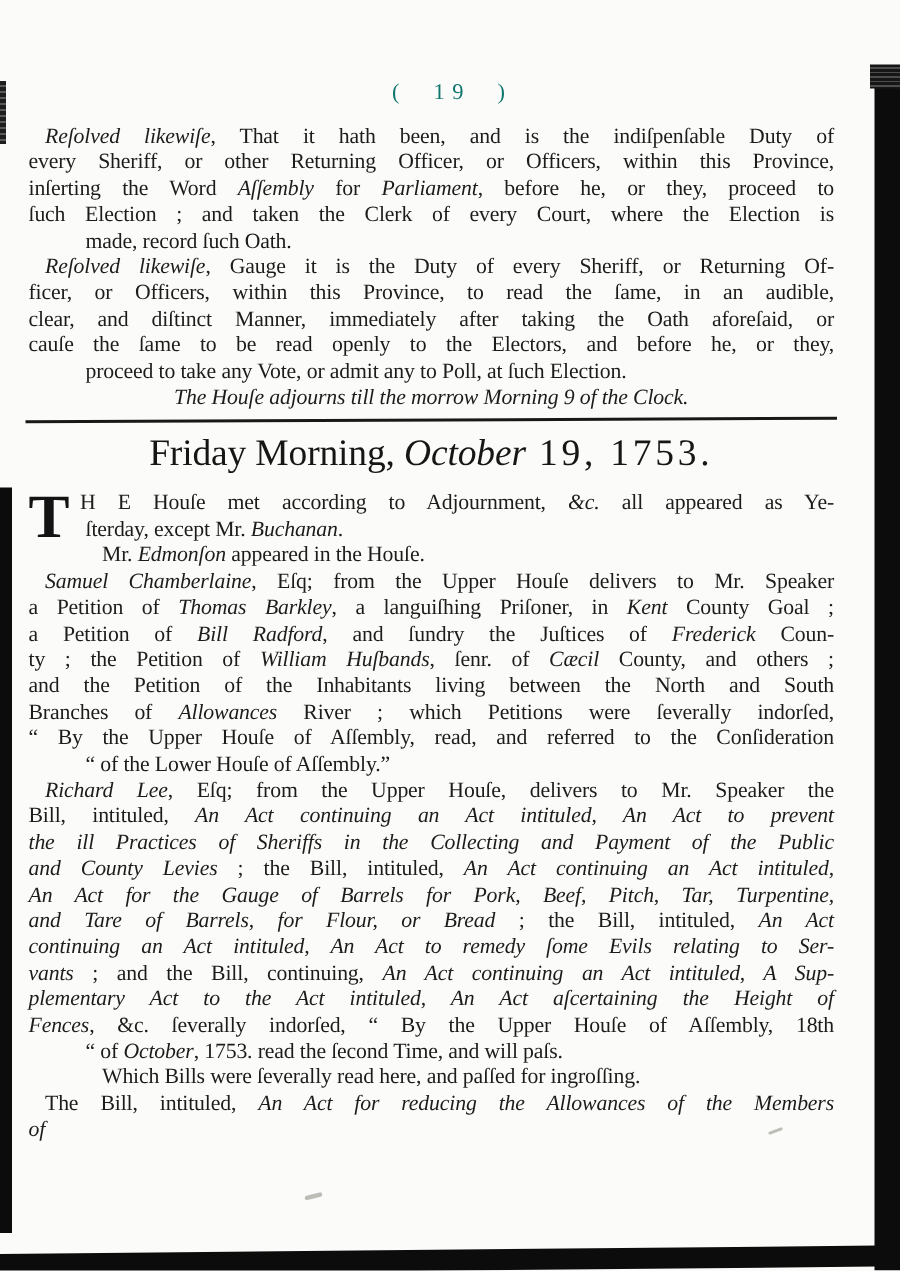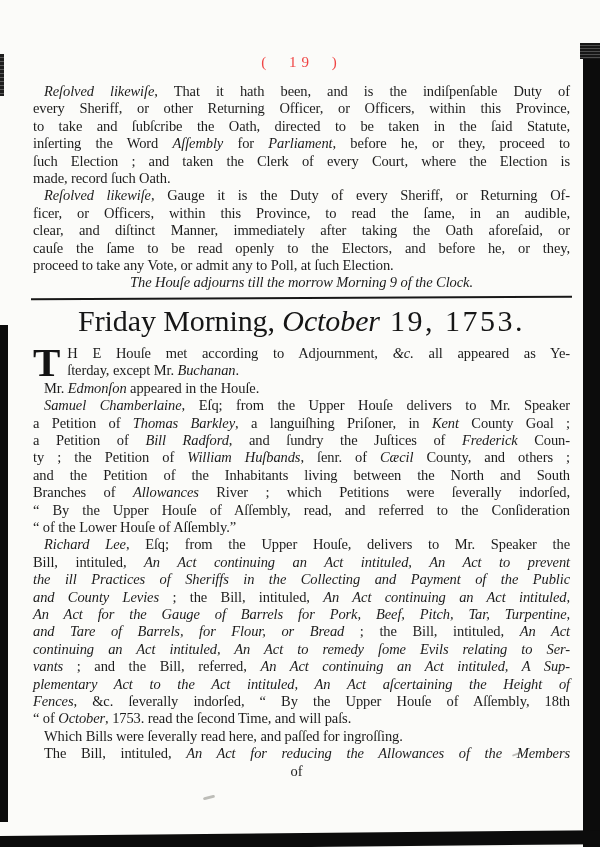--- a/index.html
+++ b/index.html
@@ -18,59 +18,58 @@
     background:repeating-linear-gradient(180deg,#1e1e1e 0 3px,#5a5a5a 3px 4px);}
   #bar-bottom{left:-2px;top:836px;width:606px;height:14px;
     transform:rotate(-0.55deg);transform-origin:left center;}
   .smudge{position:absolute;background:#8a8a84;border-radius:2px;opacity:.55;}
   #smudge-1{left:203px;top:796px;width:12px;height:3px;transform:rotate(-14deg);}
   #smudge-2{left:512px;top:753px;width:10px;height:2px;transform:rotate(-20deg);}
 
   
   #page-number{
     position:absolute;top:54px;left:33px;width:537px;text-align:center;
-    font-size:15px;letter-spacing:5px;word-spacing:9px;color:#ef4444;
+    font-size:15px;letter-spacing:5px;word-spacing:9px;color:#0f766e;
   }
   #text-column{
-    position:absolute;left:33px;top:83px;width:537px;
+    position:absolute;left:19px;top:83px;width:537px;
     font-size:14.5px;line-height:17.4px;letter-spacing:-0.1px;
   }
   .line{text-align:justify;text-align-last:justify;}
-  .line.no-j{text-align:left;text-align-last:auto;}
+  .line.no-j{text-align:left;text-align-last:auto;margin-left:38px;}
   .para.indent .line:first-child{text-indent:11px;}
   .it{font-style:italic;}
   .sp{letter-spacing:2.5px;}
   .center-line{text-align:right;text-align-last:center;}
   .rule{height:2px;background:#181818;margin:5px -2px 7px -2px;
     transform:rotate(-0.25deg);}
-  .heading{font-size:30px;line-height:30px;text-align:center;
+  .heading{font-size:25px;line-height:30px;text-align:center;
     margin:2px 0 9px 0;color:#161616;}
   .dropcap-para .cap{
     float:left;font-size:41px;line-height:31px;font-weight:bold;
     margin:2px 7px 0 0;color:#131313;
   }
-  .catchword-line{text-align:center;padding-right:10px;}
+  .catchword-line{text-align:left;font-style:italic;padding-right:10px;}
 </style>
 </head>
 <body>
 
 <div class="bar" id="bar-right"></div>
 <div class="bar" id="bar-right-cap"></div>
 <div class="bar" id="bar-left"></div>
 <div id="bar-left-thin" style="position:absolute;"></div>
 <div class="bar" id="bar-bottom"></div>
 <div class="smudge" id="smudge-1"></div>
 <div class="smudge" id="smudge-2"></div>
 
 <div id="page-number">( 19 )</div>
 <div id="text-column">
     <div class="para indent">
       <div class="line"><span class="it">Reſolved likewiſe</span><span>, That it hath been, and is the indiſpenſable Duty of</span></div>
       <div class="line"><span>every Sheriff, or other Returning Officer, or Officers, within this Province,</span></div>
-      <div class="line"><span>to take and ſubſcribe the Oath, directed to be taken in the ſaid Statute,</span></div>
       <div class="line"><span>inſerting the Word </span><span class="it">Aſſembly</span><span> for </span><span class="it">Parliament</span><span>, before he, or they, proceed to</span></div>
       <div class="line"><span>ſuch Election ; and taken the Clerk of every Court, where the Election is</span></div>
       <div class="line no-j"><span>made, record ſuch Oath.</span></div>
     </div>
     <div class="para indent">
       <div class="line"><span class="it">Reſolved likewiſe</span><span>, Gauge it is the Duty of every Sheriff, or Returning Of-</span></div>
       <div class="line"><span>ficer, or Officers, within this Province, to read the ſame, in an audible,</span></div>
       <div class="line"><span>clear, and diſtinct Manner, immediately after taking the Oath aforeſaid, or</span></div>
       <div class="line"><span>cauſe the ſame to be read openly to the Electors, and before he, or they,</span></div>
       <div class="line no-j"><span>proceed to take any Vote, or admit any to Poll, at ſuch Election.</span></div>
@@ -97,21 +96,21 @@
       <div class="line no-j"><span>“ of the Lower Houſe of Aſſembly.”</span></div>
     </div>
     <div class="para indent">
       <div class="line"><span class="it">Richard Lee</span><span>, Eſq; from the Upper Houſe, delivers to Mr. Speaker the</span></div>
       <div class="line"><span>Bill, intituled, </span><span class="it">An Act continuing an Act intituled, An Act to prevent</span></div>
       <div class="line"><span class="it">the ill Practices of Sheriffs in the Collecting and Payment of the Public</span></div>
       <div class="line"><span class="it">and County Levies</span><span> ; the Bill, intituled, </span><span class="it">An Act continuing an Act intituled,</span></div>
       <div class="line"><span class="it">An Act for the Gauge of Barrels for Pork, Beef, Pitch, Tar, Turpentine,</span></div>
       <div class="line"><span class="it">and Tare of Barrels, for Flour, or Bread</span><span> ; the Bill, intituled, </span><span class="it">An Act</span></div>
       <div class="line"><span class="it">continuing an Act intituled, An Act to remedy ſome Evils relating to Ser-</span></div>
-      <div class="line"><span class="it">vants</span><span> ; and the Bill, referred, </span><span class="it">An Act continuing an Act intituled, A Sup-</span></div>
+      <div class="line"><span class="it">vants</span><span> ; and the Bill, continuing, </span><span class="it">An Act continuing an Act intituled, A Sup-</span></div>
       <div class="line"><span class="it">plementary Act to the Act intituled, An Act aſcertaining the Height of</span></div>
       <div class="line"><span class="it">Fences</span><span>, &amp;c. ſeverally indorſed, “ By the Upper Houſe of Aſſembly, 18th</span></div>
       <div class="line no-j"><span>“ of </span><span class="it">October</span><span>, 1753. read the ſecond Time, and will paſs.</span></div>
     </div>
     <div class="para indent">
       <div class="line no-j"><span>Which Bills were ſeverally read here, and paſſed for ingroſſing.</span></div>
     </div>
     <div class="para indent">
       <div class="line"><span>The Bill, intituled, </span><span class="it">An Act for reducing the Allowances of the Members</span></div>
     </div>

